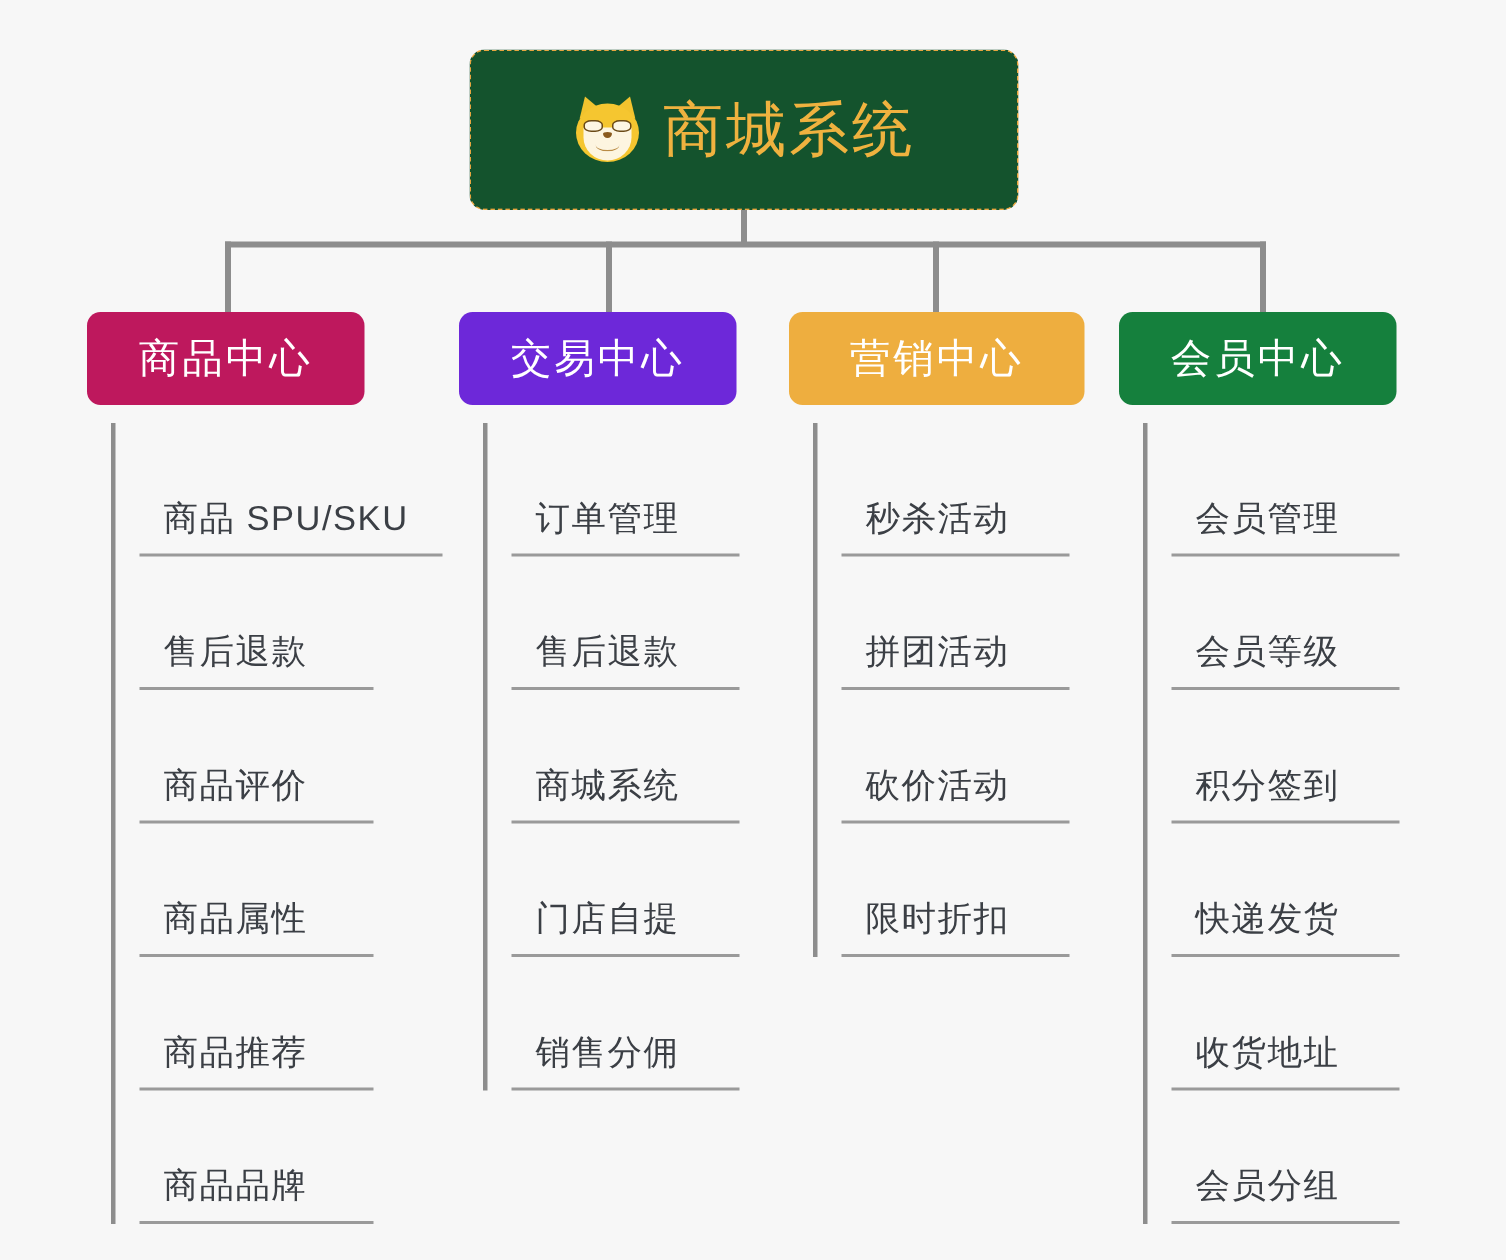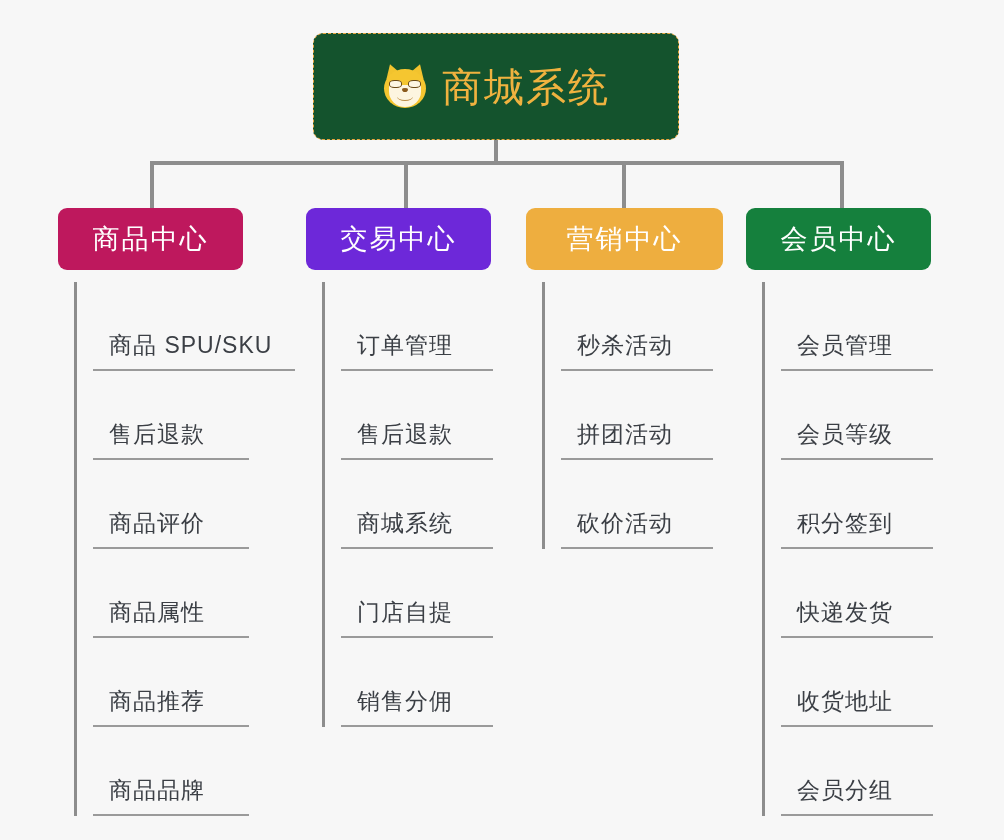--- a/index.html
+++ b/index.html
@@ -261,20 +261,24 @@
             <span class="leaf-label">秒杀活动</span>
           </div>
           <div class="leaf">
             <div class="leaf-underline" style="width: 152px;"></div>
             <span class="leaf-label">拼团活动</span>
           </div>
           <div class="leaf">
             <div class="leaf-underline" style="width: 152px;"></div>
             <span class="leaf-label">砍价活动</span>
           </div>
+          <div class="leaf">
+            <div class="leaf-underline" style="width: 152px;"></div>
+            <span class="leaf-label">限时折扣</span>
+          </div>
         </div>
       </div>
       <div class="column" style="left: 746px; width: 185px;">
         <div class="cat-box" style="background: #15803d; width: 185px;">会员中心</div>
         <div class="leaf-list">
           <div class="leaf">
             <div class="leaf-underline" style="width: 152px;"></div>
             <span class="leaf-label">会员管理</span>
           </div>
           <div class="leaf">

